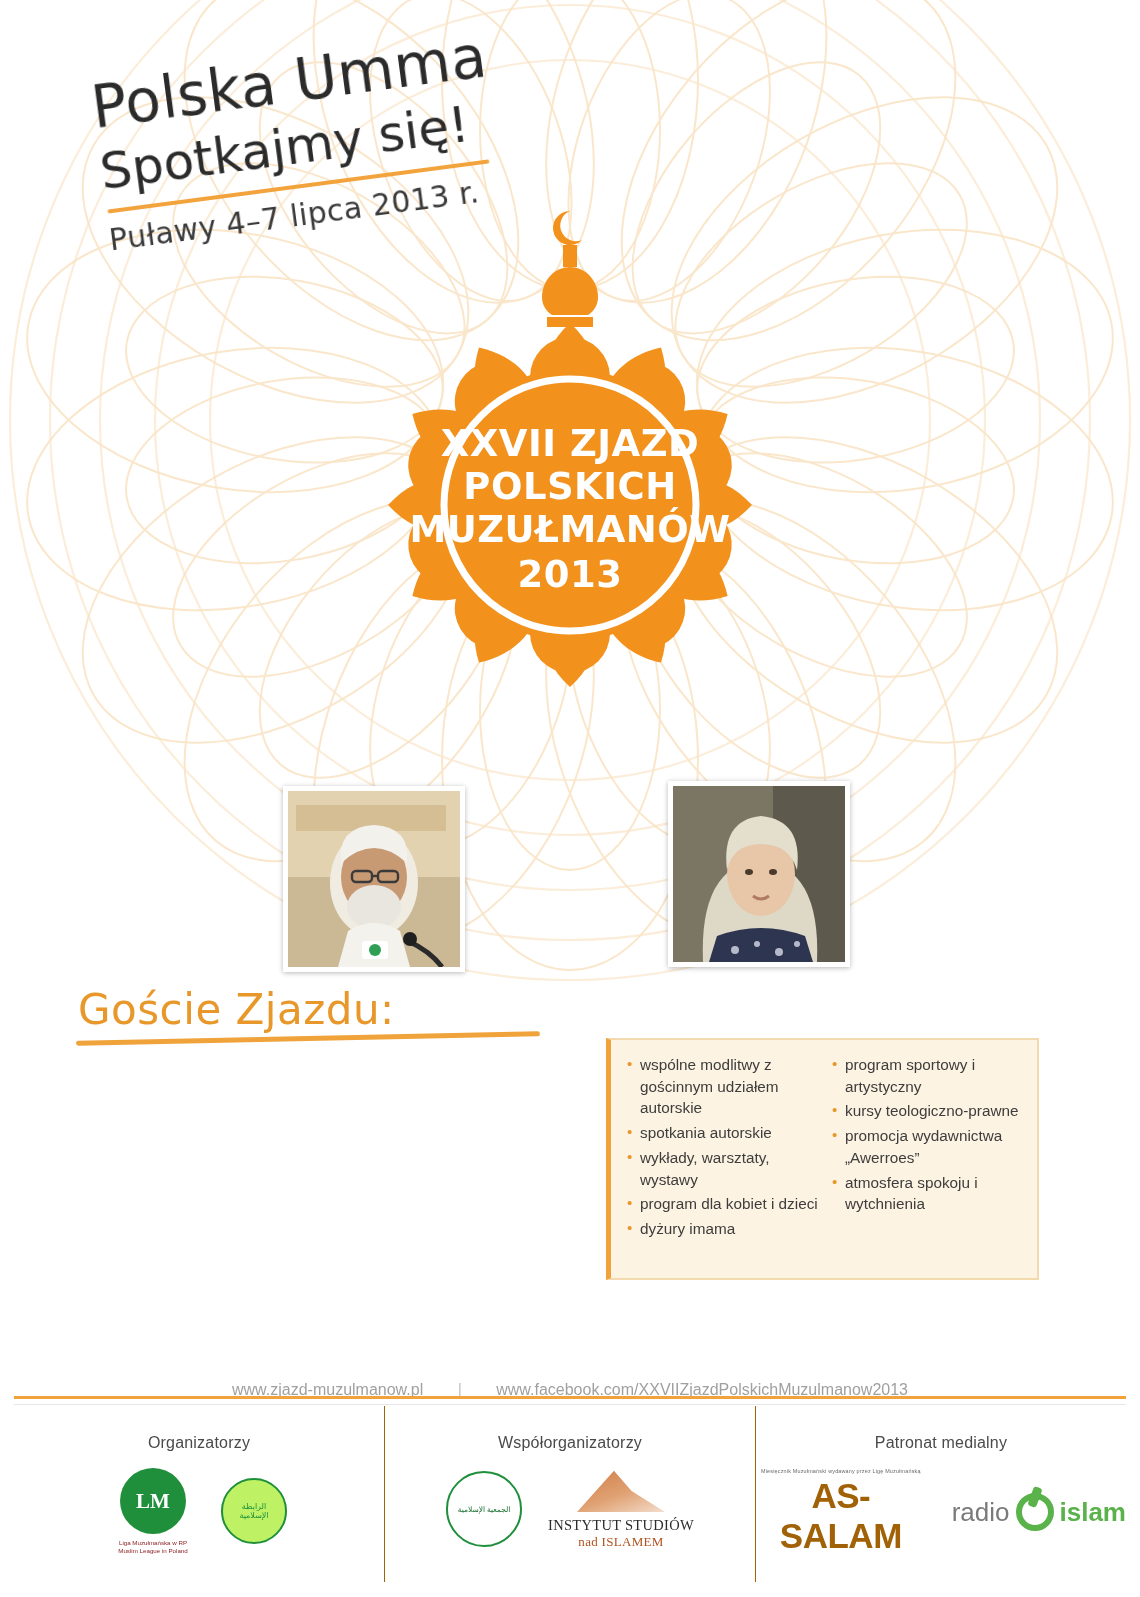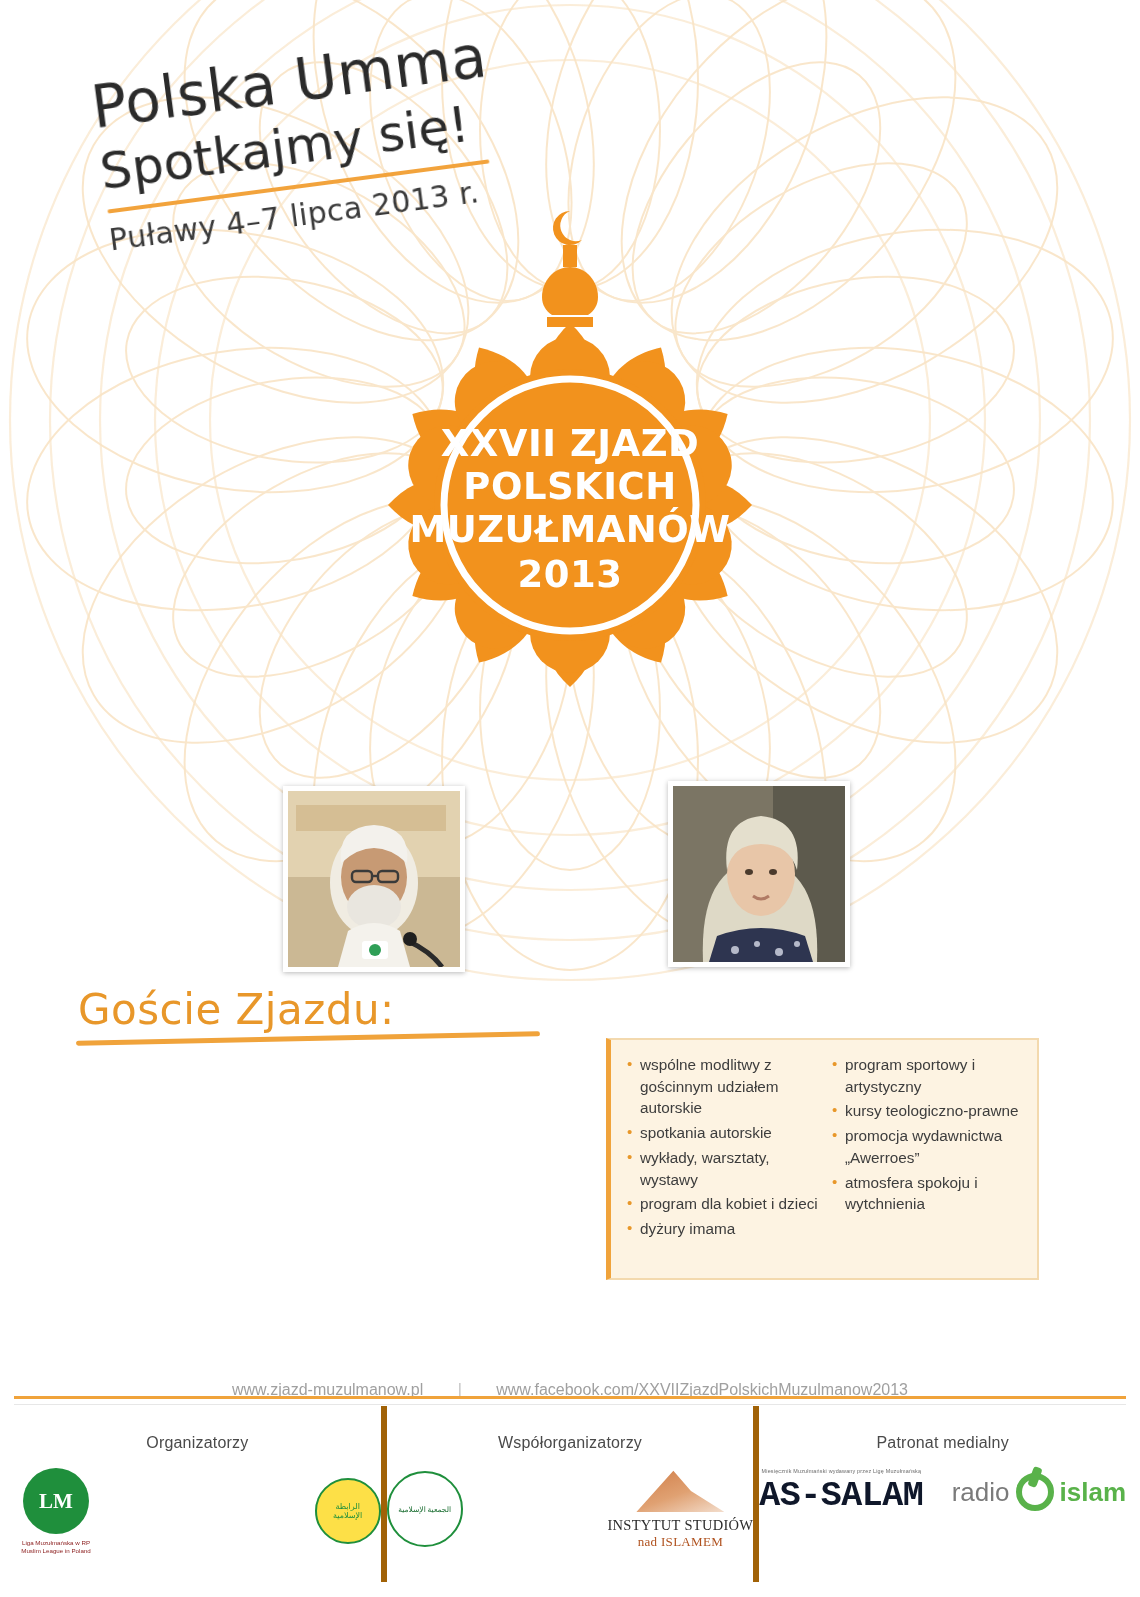--- a/index.html
+++ b/index.html
@@ -134,40 +134,40 @@
     position: absolute; left: 14px; top: 1396px; width: 1112px; height: 3px; background: #f0a33b;
   }
   .footer-rule-bottom {
     position: absolute; left: 14px; top: 1404px; width: 1112px; height: 1px; background: #e7e7e7;
   }
   .footer {
     position: absolute; left: 14px; top: 1406px; width: 1112px; height: 176px;
     display: flex;
   }
   .foot-col { flex: 1; position: relative; padding-top: 28px; text-align: center; }
-  .foot-col + .foot-col { border-left: 6px solid #a16207; }
+  .foot-col + .foot-col { border-left: 1px solid #a16207; }
   .foot-title { font-size: 16px; color: #4a4a4a; letter-spacing: .2px; }
   .foot-logos {
-    margin-top: 16px; display: flex; align-items: center; justify-content: space-between; gap: 26px;
+    margin-top: 16px; display: flex; align-items: center; justify-content: center; gap: 26px;
   }
 
   .logo-lm { width: 84px; text-align: center; }
   .logo-lm .circle {
     width: 66px; height: 66px; border-radius: 50%;
     background: #1f8f3c; margin: 0 auto;
     display: flex; align-items: center; justify-content: center;
     color: #fff; font-weight: 700; font-size: 21px;
     font-family: "Liberation Serif", serif;
     position: relative;
   }
   .logo-lm .cap { font-size: 6.2px; color: #8a1b1b; line-height: 1.25; margin-top: 5px; }
 
   .logo-circ2 {
     width: 66px; height: 66px; border-radius: 50%;
-    border: 2px solid #1f8f3c; background:#fde047;
+    border: 2px solid #1f8f3c; background:#bef264;
     display:flex; align-items:center; justify-content:center;
     color:#1f8f3c; font-size: 8px; text-align:center; padding: 4px;
     font-family: "Liberation Serif", serif;
   }
 
   .logo-isl {
     width: 76px; height: 76px; border-radius: 50%;
     border: 2px solid #1f8f3c; background: #fff;
     display:flex; align-items:center; justify-content:center;
     color:#176b2e; font-size: 7.5px; text-align:center; line-height:1.2; padding: 6px;
@@ -178,22 +178,22 @@
     width: 88px; height: 44px; margin: 0 auto 5px;
     background: linear-gradient(160deg,#cf7b45 0%,#e0a172 55%,#f3ddcc 100%);
     clip-path: polygon(0% 100%, 42% 6%, 62% 52%, 100% 100%);
   }
   .logo-isn .t1 { font-family: "Liberation Serif", serif; font-size: 14.5px; color: #2c2c2c; letter-spacing:.3px;}
   .logo-isn .t2 { font-family: "Liberation Serif", serif; font-size: 13px; color: #b0521f; letter-spacing:.3px;}
 
   .logo-assalam { text-align: center; }
   .logo-assalam .sub { font-size: 5.4px; color: #6a6a6a; letter-spacing: .2px; margin-bottom: 2px;}
   .logo-assalam .big {
-    font-family: Liberation Mono, monospace; font-weight: 700;
-    font-size: 35px; color: #0f172a; letter-spacing: -.5px;
+    font-family: Liberation Sans, sans-serif; font-weight: 700;
+    font-size: 35px; color: #a16207; letter-spacing: -.5px;
   }
   .logo-radio { display:flex; align-items:center; gap: 6px; }
   .logo-radio .w1 { font-size: 26px; color: #7a7a7a; font-weight: 400;}
   .logo-radio .ring {
     width: 38px; height: 38px; border-radius: 50%;
     border: 6px solid #59b24a; position: relative;
   }
   .logo-radio .ring::after {
     content:""; position:absolute; width: 9px; height: 20px; background:#59b24a;
     left: 50%; top: -12px; transform: translateX(-50%) rotate(20deg);

